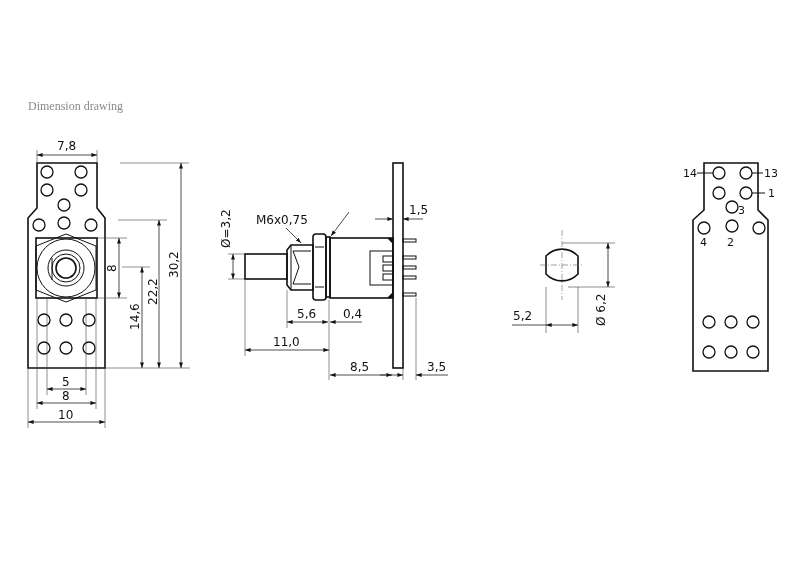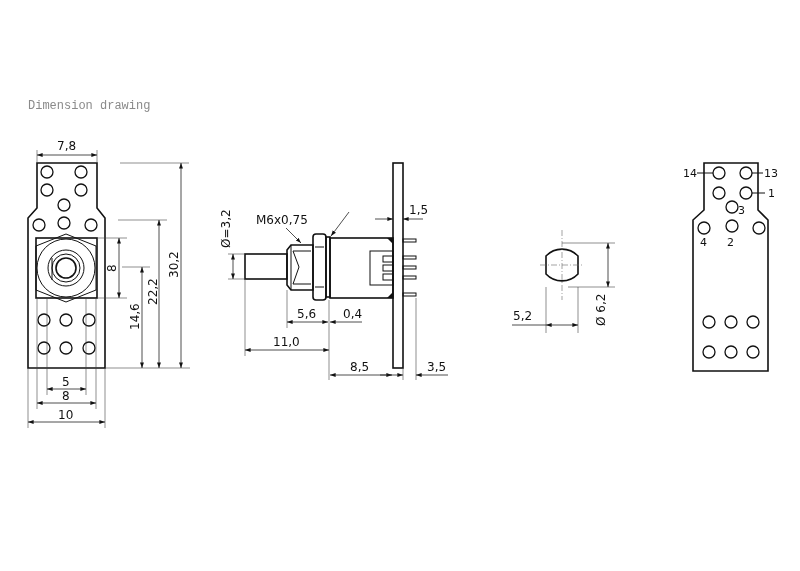--- a/index.html
+++ b/index.html
@@ -1,17 +1,17 @@
 <!DOCTYPE html>
 <html><head>
 <meta charset="utf-8">
 <style>
   html, body { margin:0; padding:0; background:#ffffff; }
   body { width:800px; height:571px; position:relative; overflow:hidden; font-family:"Liberation Sans", sans-serif; }
-  .title { position:absolute; left:28px; top:99px; font-size:12px; color:#8a8a8a; font-family:Liberation Mono, monospace; }
+  .title { position:absolute; left:28px; top:99px; font-size:12px; color:#8a8a8a; font-family:Liberation Serif, serif; }
   svg { position:absolute; left:0; top:0; }
   .ln { stroke:#111; stroke-width:1; fill:none; }
   .thick { stroke:#111; stroke-width:1.6; fill:none; }
   .hole { stroke:#111; stroke-width:1.3; fill:#fff; }
   .dim { stroke:#222; stroke-width:0.8; fill:none; }
   .ext { stroke:#444; stroke-width:0.6; fill:none; }
   .center { stroke:#666; stroke-width:0.6; stroke-dasharray:6 2 1 2; fill:none; }
   .txt { font-family:"DejaVu Sans", sans-serif; font-size:12px; fill:#111; }
   .txts { font-family:"DejaVu Sans", sans-serif; font-size:11px; fill:#111; }
 </style>

